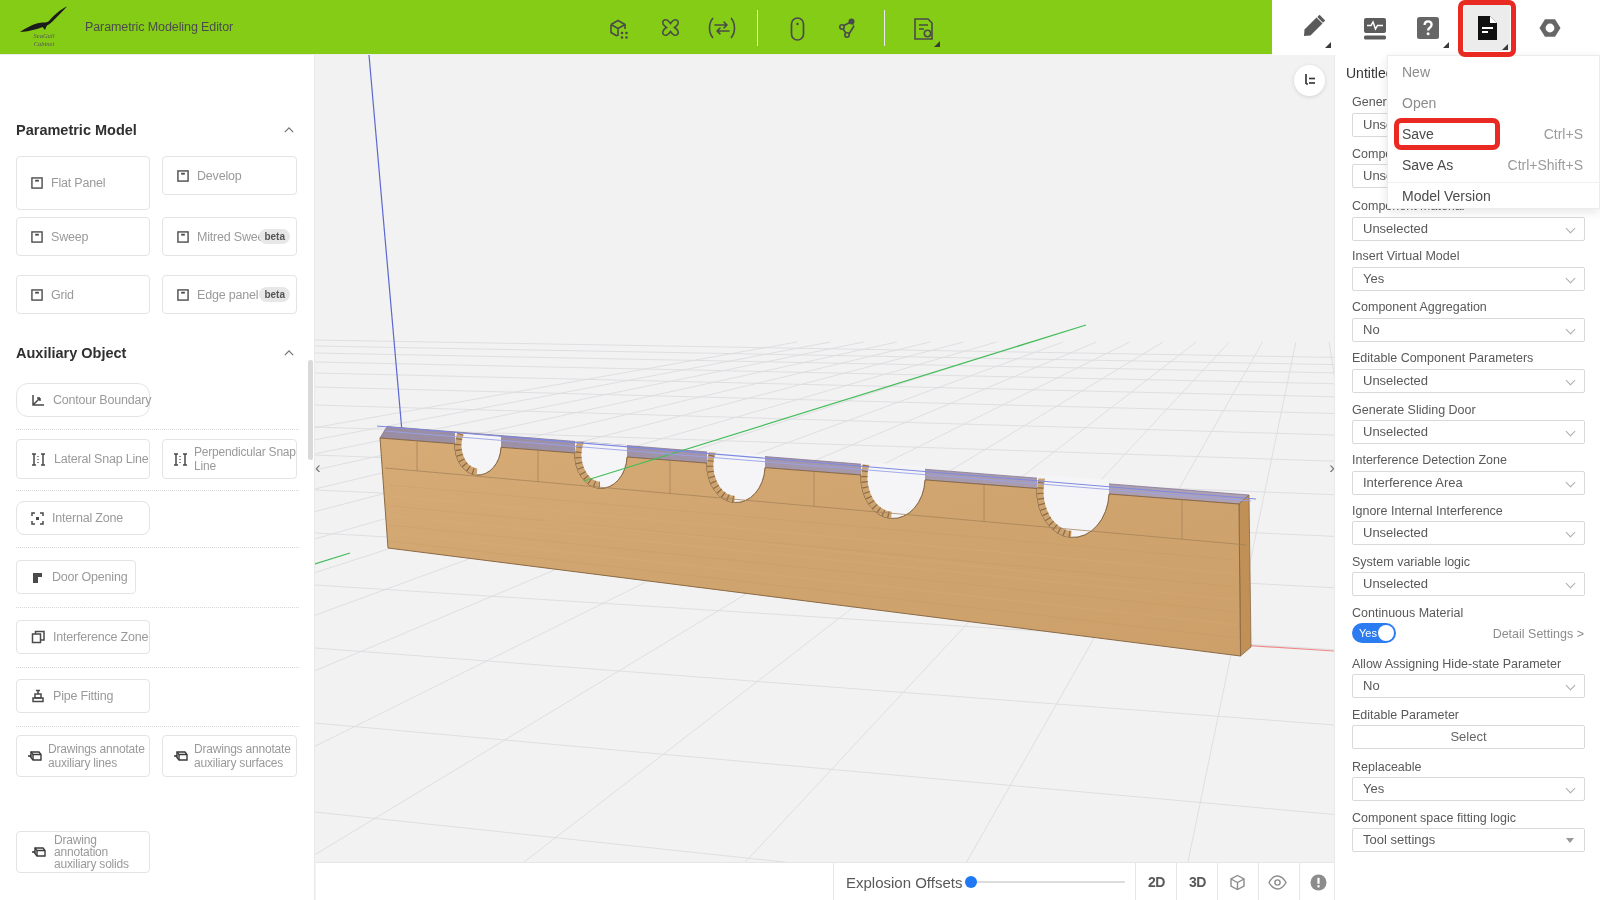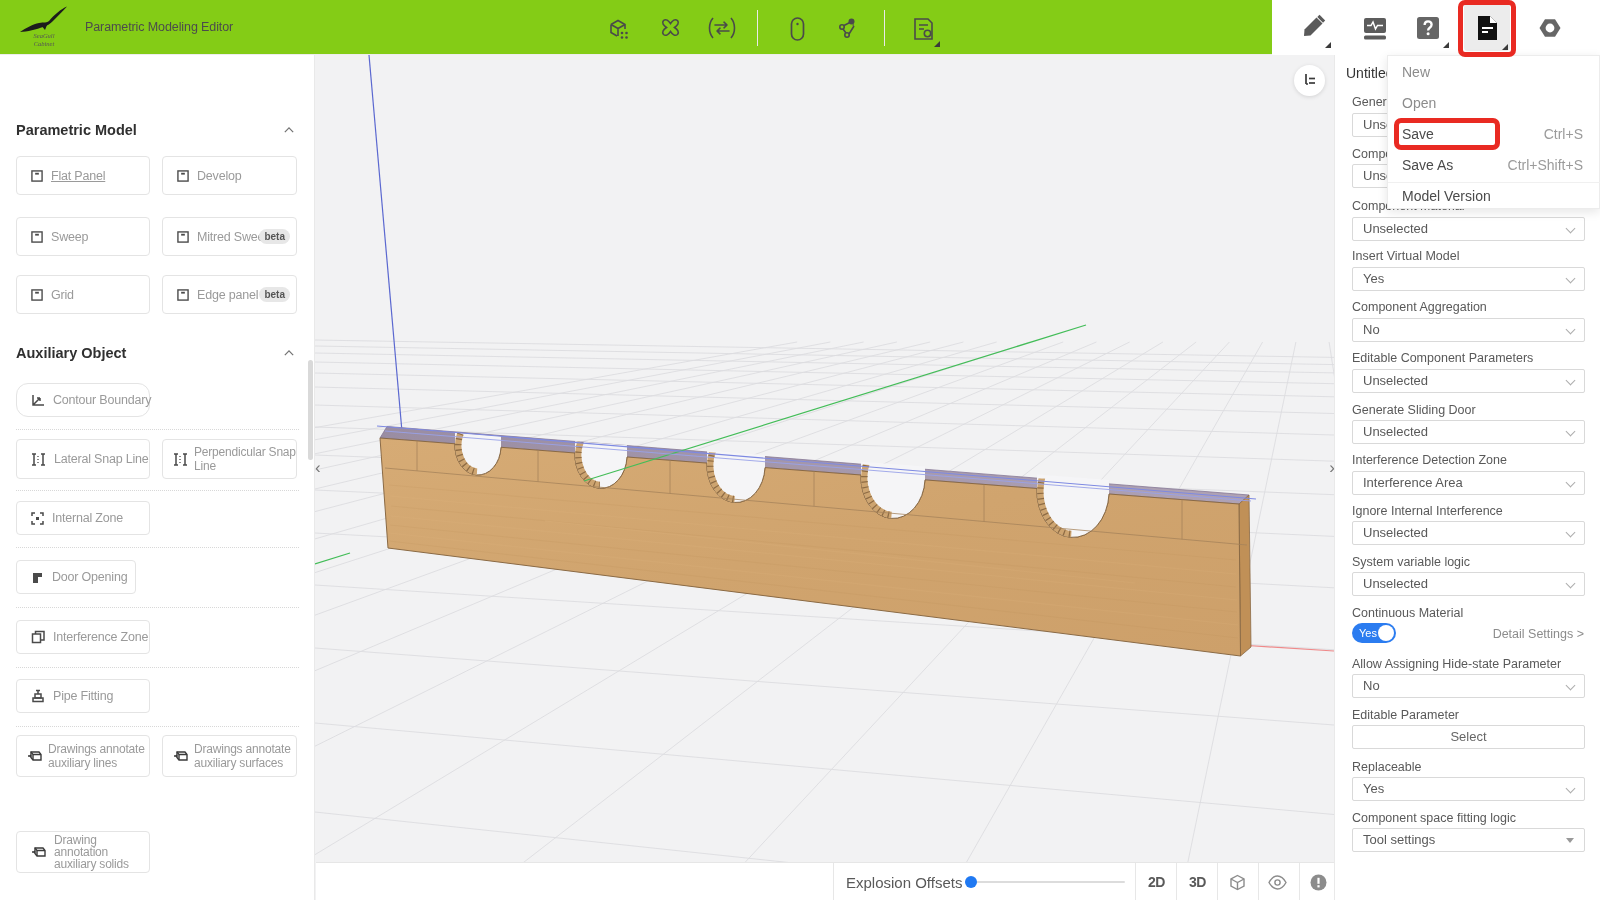--- a/index.html
+++ b/index.html
@@ -124,21 +124,21 @@
     <circle cx="12" cy="12" r="4.4" fill="#fff"></circle>
   </svg>
 </div>
 
 <div class="sidebar">
   <div class="sechead" style="top:67px;">Parametric Model</div>
   <svg class="chev" style="left:284px;top:70px;" width="12" height="8" viewBox="0 0 12 8" fill="none" stroke="#737373" stroke-width="1.5">
       <path d="M1,6.5 L6,1.5 L11,6.5"></path>
     </svg>
 
-  <div class="btn" style="left:16px;top:101px;width:134px;height:39px;text-decoration:underline;">
+  <div class="btn" style="left:16px;top:101px;width:134px;height:54px;">
       <svg width="12" height="12" viewBox="0 0 13 13" fill="none" stroke="#4a4a4a" stroke-width="1.5">
         <rect x="1" y="1" width="11" height="11"></rect>
         <path d="M4.5,4 L8.5,4" stroke-width="2"></path>
       </svg>
       <span>Flat Panel</span>
     </div>
   <div class="btn" style="left:162px;top:101px;width:135px;height:39px;">
       <svg width="12" height="12" viewBox="0 0 13 13" fill="none" stroke="#4a4a4a" stroke-width="1.5">
         <rect x="1" y="1" width="11" height="11"></rect>
         <path d="M4.5,4 L8.5,4" stroke-width="2"></path>
@@ -196,21 +196,21 @@
       <span>Lateral Snap Line</span>
     </div>
   <div class="btn" style="left:162px;top:384px;width:135px;height:40px;">
       <svg style="margin-left:10px;margin-right:6px;" width="15" height="13" viewBox="0 0 15 13" fill="none" stroke="#4a4a4a" stroke-width="1.5">
         <path d="M1,1 L5,1 M1,12 L5,12 M3,1 L3,12 M10,1 L14,1 M10,12 L14,12 M12,1 L12,12"></path>
         <path d="M7,3 L7,4 M7,6 L7,7 M7,9 L7,10" stroke-width="1.3"></path>
       </svg>
       <span class="wrap">Perpendicular Snap Line</span>
     </div>
   <div class="dotsep" style="top:435px;"></div>
-  <div class="btn" style="left:16px;top:446px;width:134px;height:34px;">
+  <div class="btn" style="left:16px;top:446px;width:134px;height:34px;border-radius:8px;">
       <svg width="13" height="13" viewBox="0 0 13 13" fill="none" stroke="#4a4a4a" stroke-width="1.5">
         <path d="M1,4 L1,1 L4,1 M9,1 L12,1 L12,4 M12,9 L12,12 L9,12 M4,12 L1,12 L1,9"></path>
         <rect x="5" y="5" width="3" height="3" fill="#4a4a4a" stroke="none"></rect>
       </svg>
       <span>Internal Zone</span>
     </div>
   <div class="dotsep" style="top:492px;"></div>
   <div class="btn" style="left:16px;top:505px;width:120px;height:34px;">
       <svg width="13" height="13" viewBox="0 0 13 13" fill="none">
         <path d="M2,12 L2,2 L11,2 L11,6 L7,6 L7,12 Z" fill="#4a4a4a"></path>

